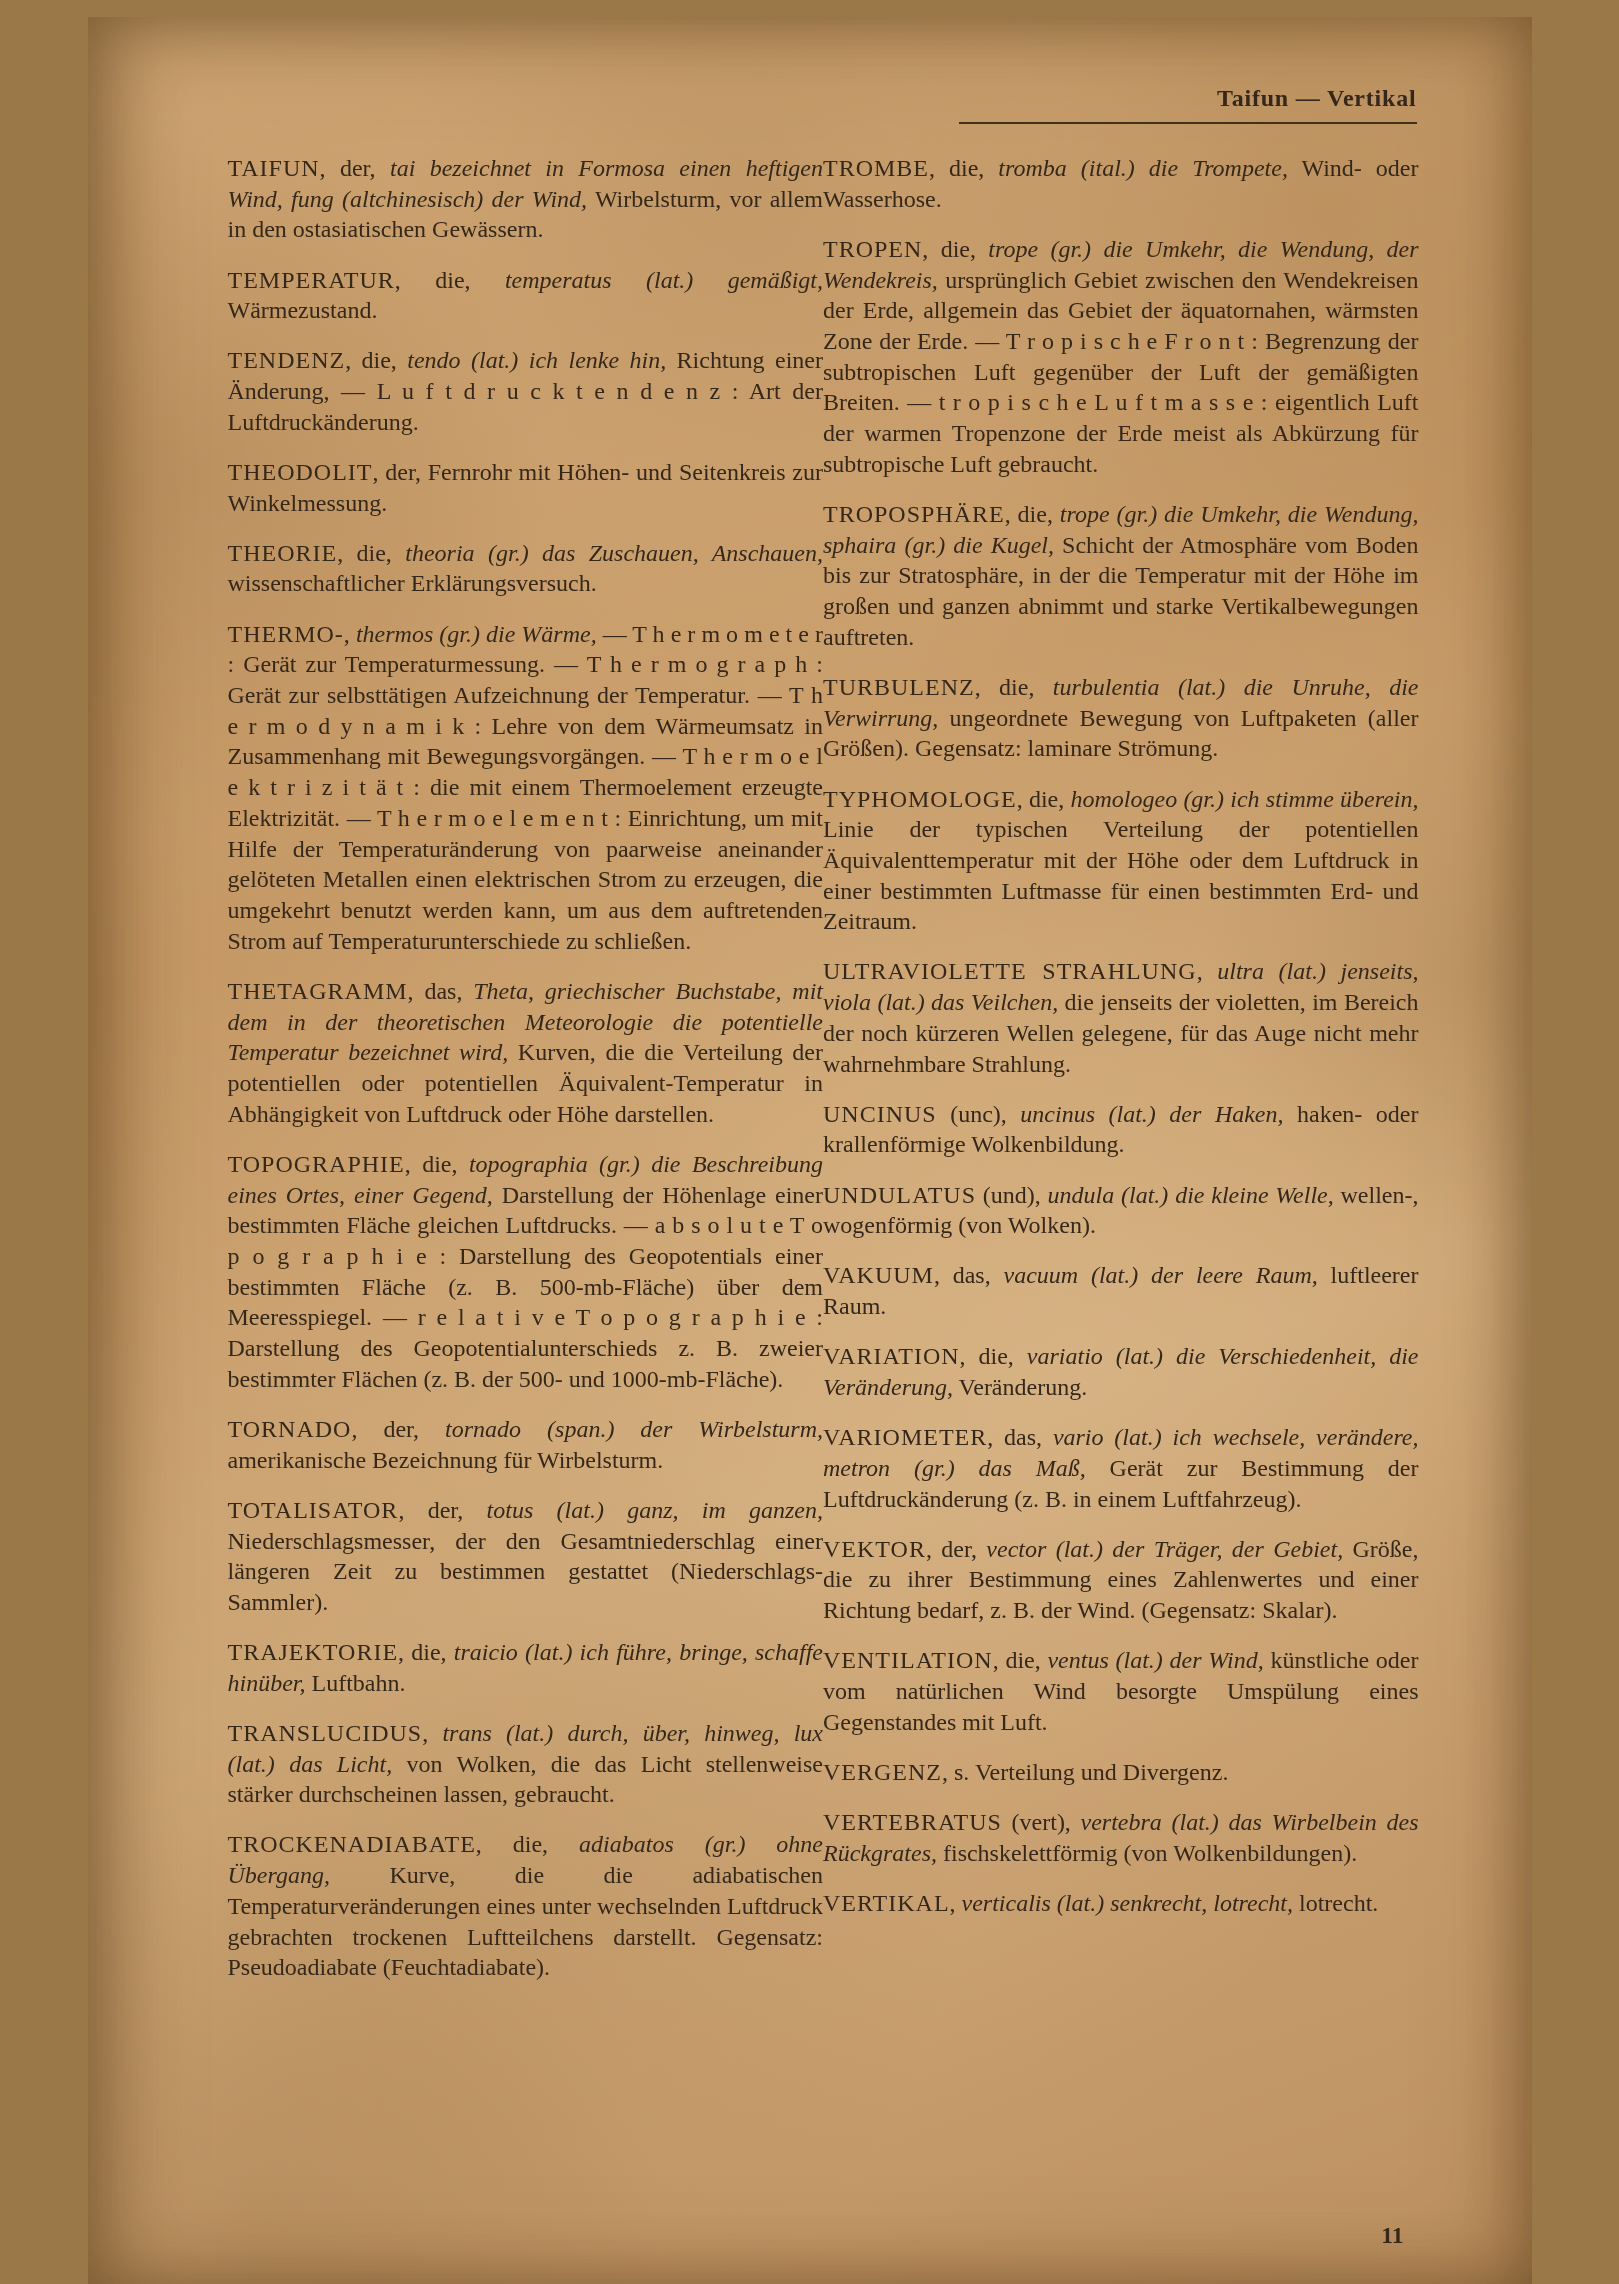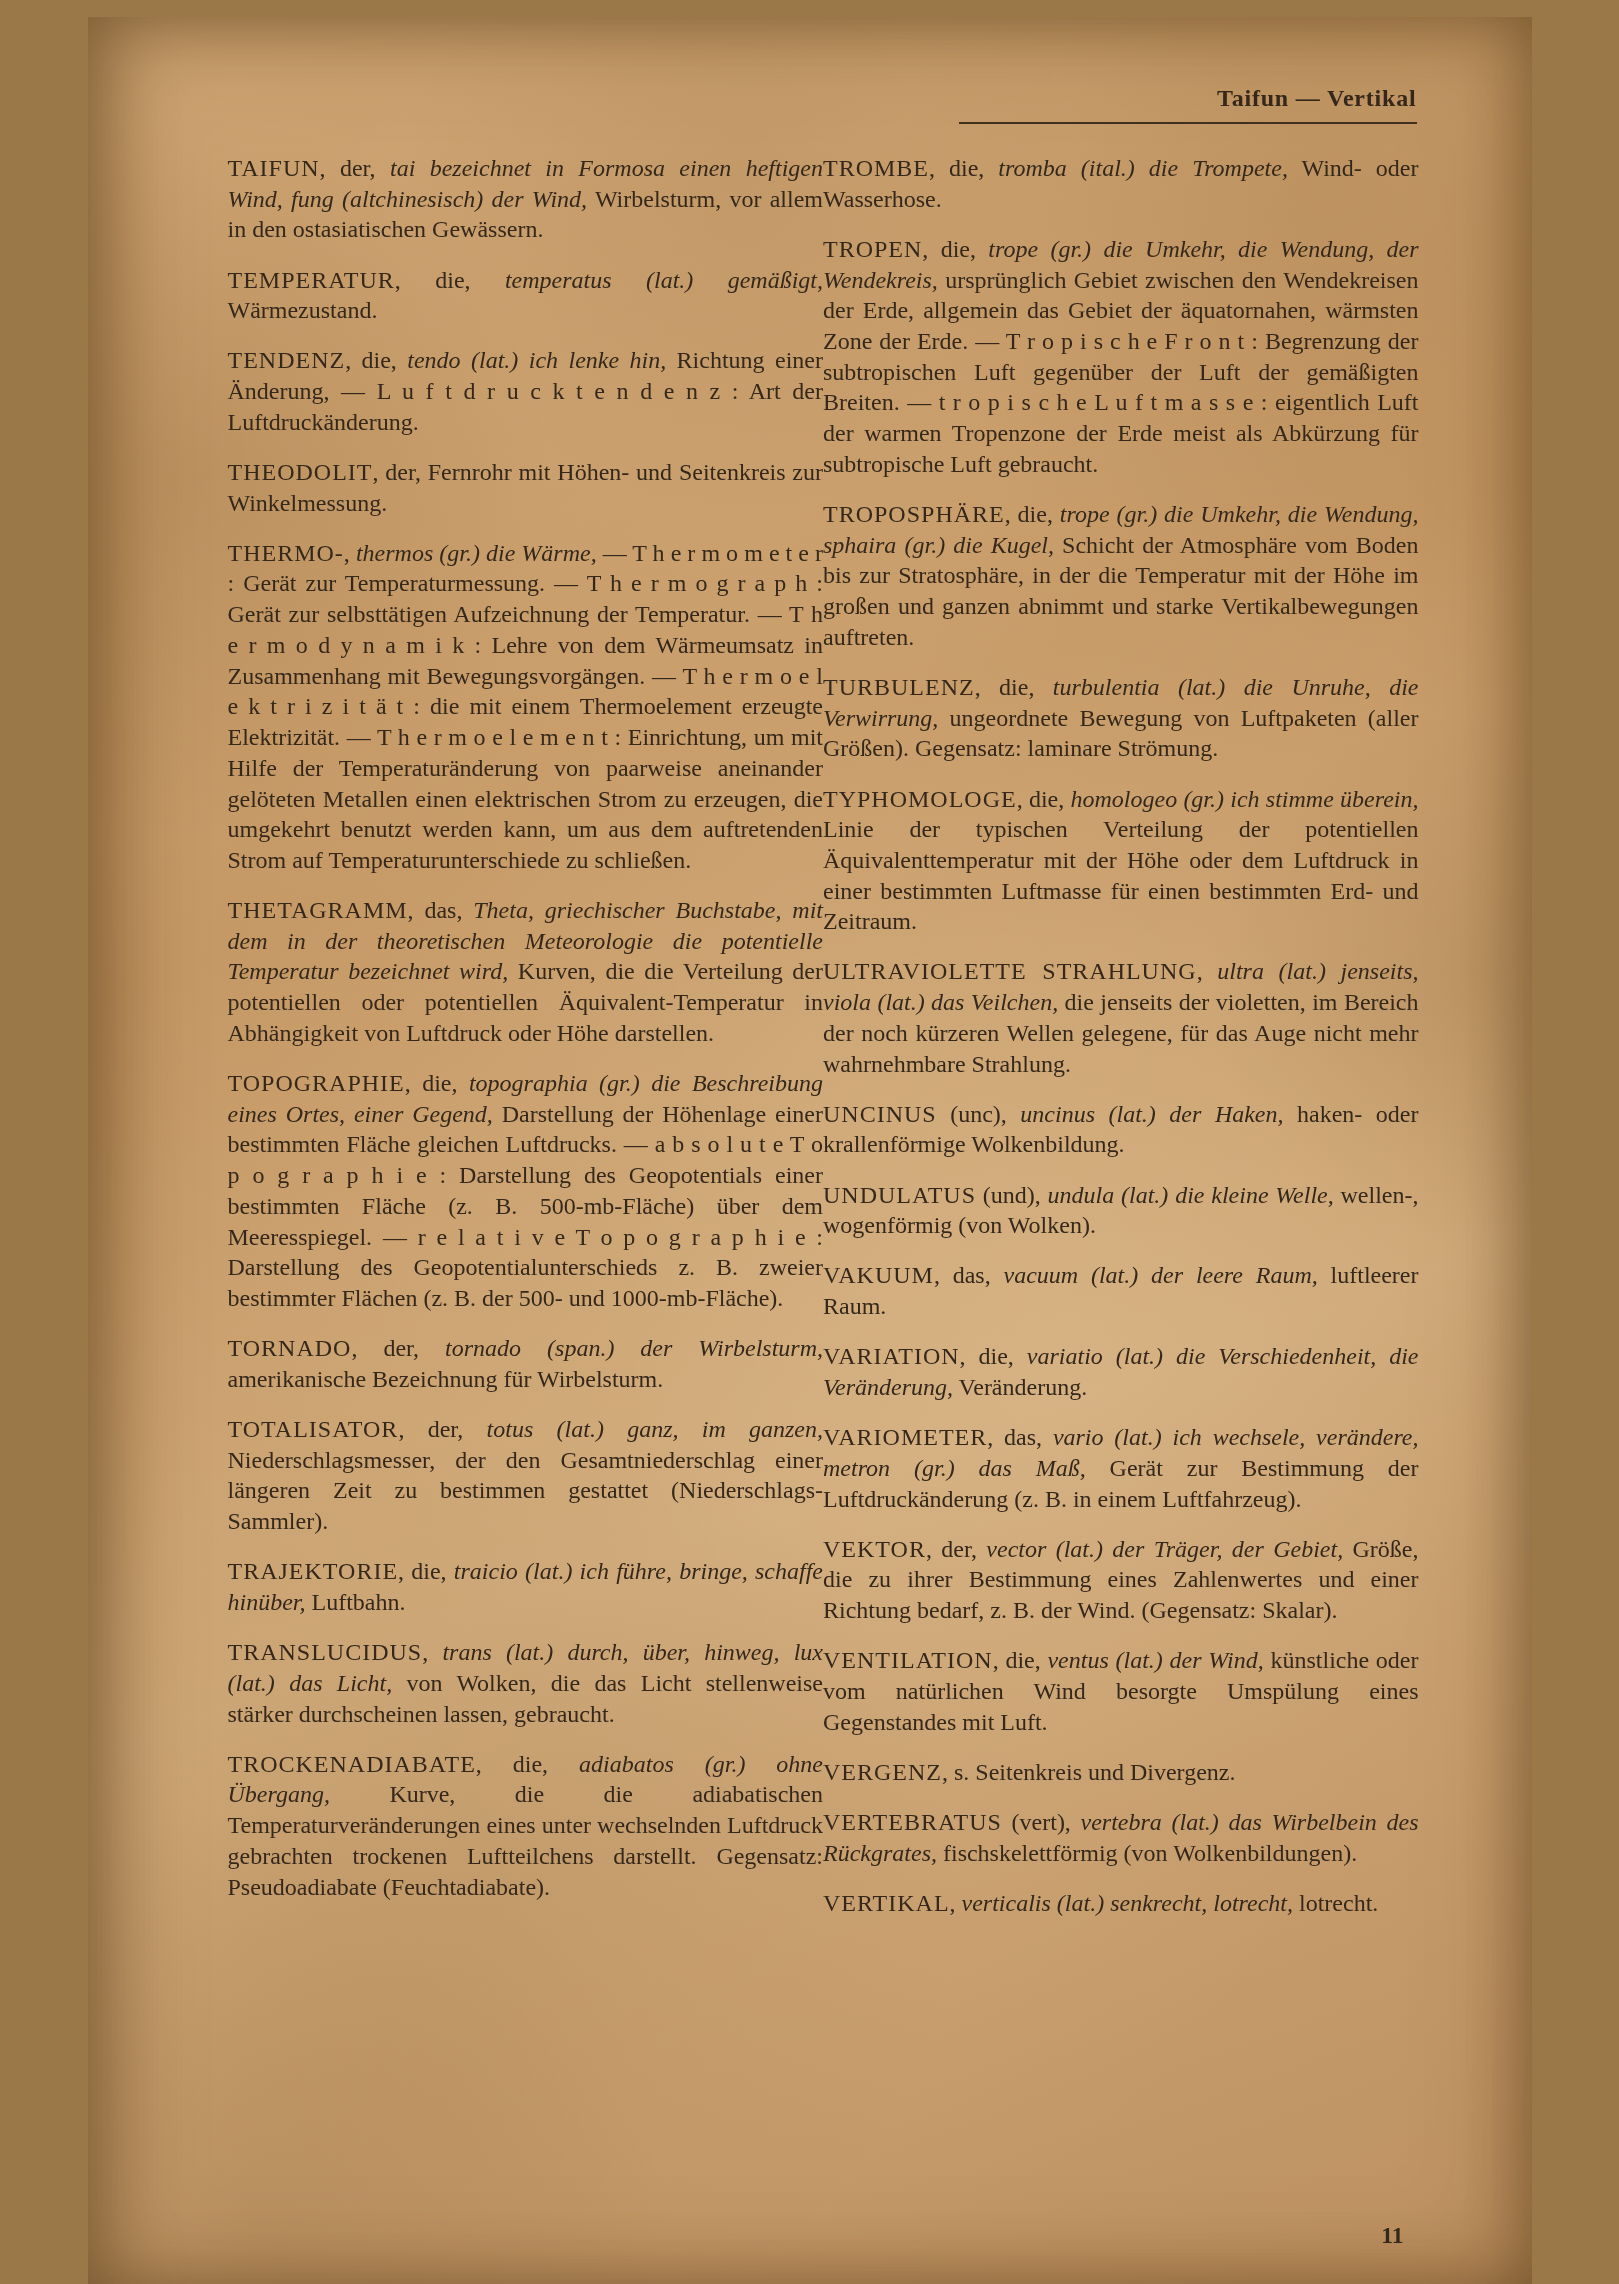--- a/index.html
+++ b/index.html
@@ -72,20 +72,21 @@
 
   <div class="running-head">Taifun — Vertikal</div>
   <div class="head-rule"></div>
 
   <div class="columns">
     <section class="col">
         <p class="entry"><span class="term">TAIFUN</span><span class="n">, der, </span><span class="i">tai bezeichnet in Formosa einen heftigen Wind, fung (altchinesisch) der Wind,</span><span class="n"> Wirbelsturm, vor allem in den ostasiatischen Gewässern.</span></p>
         <p class="entry"><span class="term">TEMPERATUR</span><span class="n">, die, </span><span class="i">temperatus (lat.) gemäßigt,</span><span class="n"> Wärmezustand.</span></p>
         <p class="entry"><span class="term">TENDENZ</span><span class="n">, die, </span><span class="i">tendo (lat.) ich lenke hin,</span><span class="n"> Richtung einer Änderung, — L u f t d r u c k t e n d e n z : Art der Luftdruckänderung.</span></p>
         <p class="entry"><span class="term">THEODOLIT</span><span class="n">, der, Fernrohr mit Höhen- und Seitenkreis zur Winkelmessung.</span></p>
+        <p class="entry"><span class="term">THEORIE</span><span class="n">, die, </span><span class="i">theoria (gr.) das Zuschauen, Anschauen,</span><span class="n"> wissenschaftlicher Erklärungsversuch.</span></p>
         <p class="entry"><span class="term">THERMO-</span><span class="n">, </span><span class="i">thermos (gr.) die Wärme,</span><span class="n"> — T h e r m o m e t e r : Gerät zur Temperaturmessung. — T h e r m o g r a p h : Gerät zur selbsttätigen Aufzeichnung der Temperatur. — T h e r m o d y n a m i k : Lehre von dem Wärmeumsatz in Zusammenhang mit Bewegungsvorgängen. — T h e r m o e l e k t r i z i t ä t : die mit einem Thermoelement erzeugte Elektrizität. — T h e r m o e l e m e n t : Einrichtung, um mit Hilfe der Temperaturänderung von paarweise aneinander gelöteten Metallen einen elektrischen Strom zu erzeugen, die umgekehrt benutzt werden kann, um aus dem auftretenden Strom auf Temperaturunterschiede zu schließen.</span></p>
         <p class="entry"><span class="term">THETAGRAMM</span><span class="n">, das, </span><span class="i">Theta, griechischer Buchstabe, mit dem in der theoretischen Meteorologie die potentielle Temperatur bezeichnet wird,</span><span class="n"> Kurven, die die Verteilung der potentiellen oder potentiellen Äquivalent-Temperatur in Abhängigkeit von Luftdruck oder Höhe darstellen.</span></p>
         <p class="entry"><span class="term">TOPOGRAPHIE</span><span class="n">, die, </span><span class="i">topographia (gr.) die Beschreibung eines Ortes, einer Gegend,</span><span class="n"> Darstellung der Höhenlage einer bestimmten Fläche gleichen Luftdrucks. — a b s o l u t e  T o p o g r a p h i e : Darstellung des Geopotentials einer bestimmten Fläche (z. B. 500-mb-Fläche) über dem Meeresspiegel. — r e l a t i v e  T o p o g r a p h i e : Darstellung des Geopotentialunterschieds z. B. zweier bestimmter Flächen (z. B. der 500- und 1000-mb-Fläche).</span></p>
         <p class="entry"><span class="term">TORNADO</span><span class="n">, der, </span><span class="i">tornado (span.) der Wirbelsturm,</span><span class="n"> amerikanische Bezeichnung für Wirbelsturm.</span></p>
         <p class="entry"><span class="term">TOTALISATOR</span><span class="n">, der, </span><span class="i">totus (lat.) ganz, im ganzen,</span><span class="n"> Niederschlagsmesser, der den Gesamtniederschlag einer längeren Zeit zu bestimmen gestattet (Niederschlags-Sammler).</span></p>
         <p class="entry"><span class="term">TRAJEKTORIE</span><span class="n">, die, </span><span class="i">traicio (lat.) ich führe, bringe, schaffe hinüber,</span><span class="n"> Luftbahn.</span></p>
         <p class="entry"><span class="term">TRANSLUCIDUS</span><span class="n">, </span><span class="i">trans (lat.) durch, über, hinweg, lux (lat.) das Licht,</span><span class="n"> von Wolken, die das Licht stellenweise stärker durchscheinen lassen, gebraucht.</span></p>
         <p class="entry"><span class="term">TROCKENADIABATE</span><span class="n">, die, </span><span class="i">adiabatos (gr.) ohne Übergang,</span><span class="n"> Kurve, die die adiabatischen Temperaturveränderungen eines unter wechselnden Luftdruck gebrachten trockenen Luftteilchens darstellt. Gegensatz: Pseudoadiabate (Feuchtadiabate).</span></p>
       </section>
     <section class="col">
@@ -95,21 +96,21 @@
         <p class="entry"><span class="term">TURBULENZ</span><span class="n">, die, </span><span class="i">turbulentia (lat.) die Unruhe, die Verwirrung,</span><span class="n"> ungeordnete Bewegung von Luftpaketen (aller Größen). Gegensatz: laminare Strömung.</span></p>
         <p class="entry"><span class="term">TYPHOMOLOGE</span><span class="n">, die, </span><span class="i">homologeo (gr.) ich stimme überein,</span><span class="n"> Linie der typischen Verteilung der potentiellen Äquivalenttemperatur mit der Höhe oder dem Luftdruck in einer bestimmten Luftmasse für einen bestimmten Erd- und Zeitraum.</span></p>
         <p class="entry"><span class="term">ULTRAVIOLETTE STRAHLUNG</span><span class="n">, </span><span class="i">ultra (lat.) jenseits, viola (lat.) das Veilchen,</span><span class="n"> die jenseits der violetten, im Bereich der noch kürzeren Wellen gelegene, für das Auge nicht mehr wahrnehmbare Strahlung.</span></p>
         <p class="entry"><span class="term">UNCINUS</span><span class="n"> (unc), </span><span class="i">uncinus (lat.) der Haken,</span><span class="n"> haken- oder krallenförmige Wolkenbildung.</span></p>
         <p class="entry"><span class="term">UNDULATUS</span><span class="n"> (und), </span><span class="i">undula (lat.) die kleine Welle,</span><span class="n"> wellen-, wogenförmig (von Wolken).</span></p>
         <p class="entry"><span class="term">VAKUUM</span><span class="n">, das, </span><span class="i">vacuum (lat.) der leere Raum,</span><span class="n"> luftleerer Raum.</span></p>
         <p class="entry"><span class="term">VARIATION</span><span class="n">, die, </span><span class="i">variatio (lat.) die Verschiedenheit, die Veränderung,</span><span class="n"> Veränderung.</span></p>
         <p class="entry"><span class="term">VARIOMETER</span><span class="n">, das, </span><span class="i">vario (lat.) ich wechsele, verändere, metron (gr.) das Maß,</span><span class="n"> Gerät zur Bestimmung der Luftdruckänderung (z. B. in einem Luftfahrzeug).</span></p>
         <p class="entry"><span class="term">VEKTOR</span><span class="n">, der, </span><span class="i">vector (lat.) der Träger, der Gebiet,</span><span class="n"> Größe, die zu ihrer Bestimmung eines Zahlenwertes und einer Richtung bedarf, z. B. der Wind. (Gegensatz: Skalar).</span></p>
         <p class="entry"><span class="term">VENTILATION</span><span class="n">, die, </span><span class="i">ventus (lat.) der Wind,</span><span class="n"> künstliche oder vom natürlichen Wind besorgte Umspülung eines Gegenstandes mit Luft.</span></p>
-        <p class="entry"><span class="term">VERGENZ</span><span class="n">, s. Seitenkreis und Divergenz.</span></p>
+        <p class="entry"><span class="term">VERGENZ</span><span class="n">, s. Verteilung und Divergenz.</span></p>
         <p class="entry"><span class="term">VERTEBRATUS</span><span class="n"> (vert), </span><span class="i">vertebra (lat.) das Wirbelbein des Rückgrates,</span><span class="n"> fischskelettförmig (von Wolkenbildungen).</span></p>
         <p class="entry"><span class="term">VERTIKAL</span><span class="n">, </span><span class="i">verticalis (lat.) senkrecht, lotrecht,</span><span class="n"> lotrecht.</span></p>
       </section>
   </div>
 
   <div class="page-number">11</div>
 
 </div>
 
 

